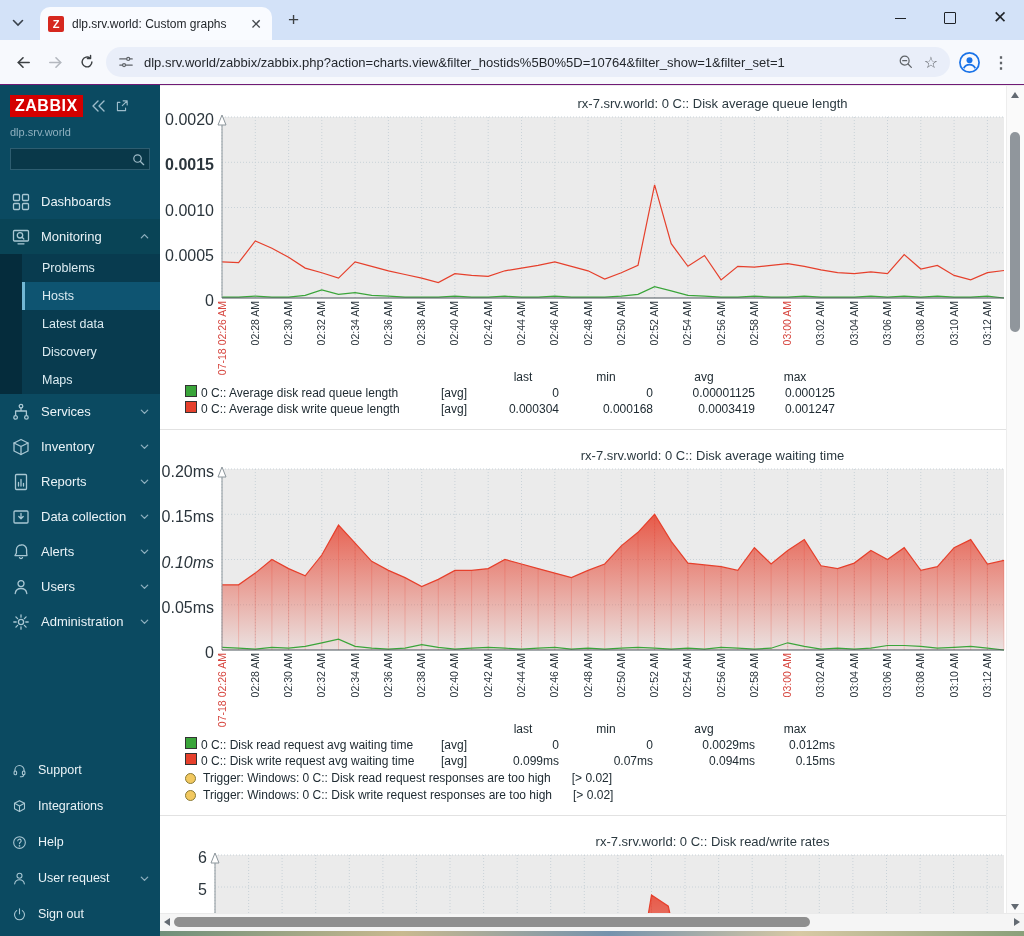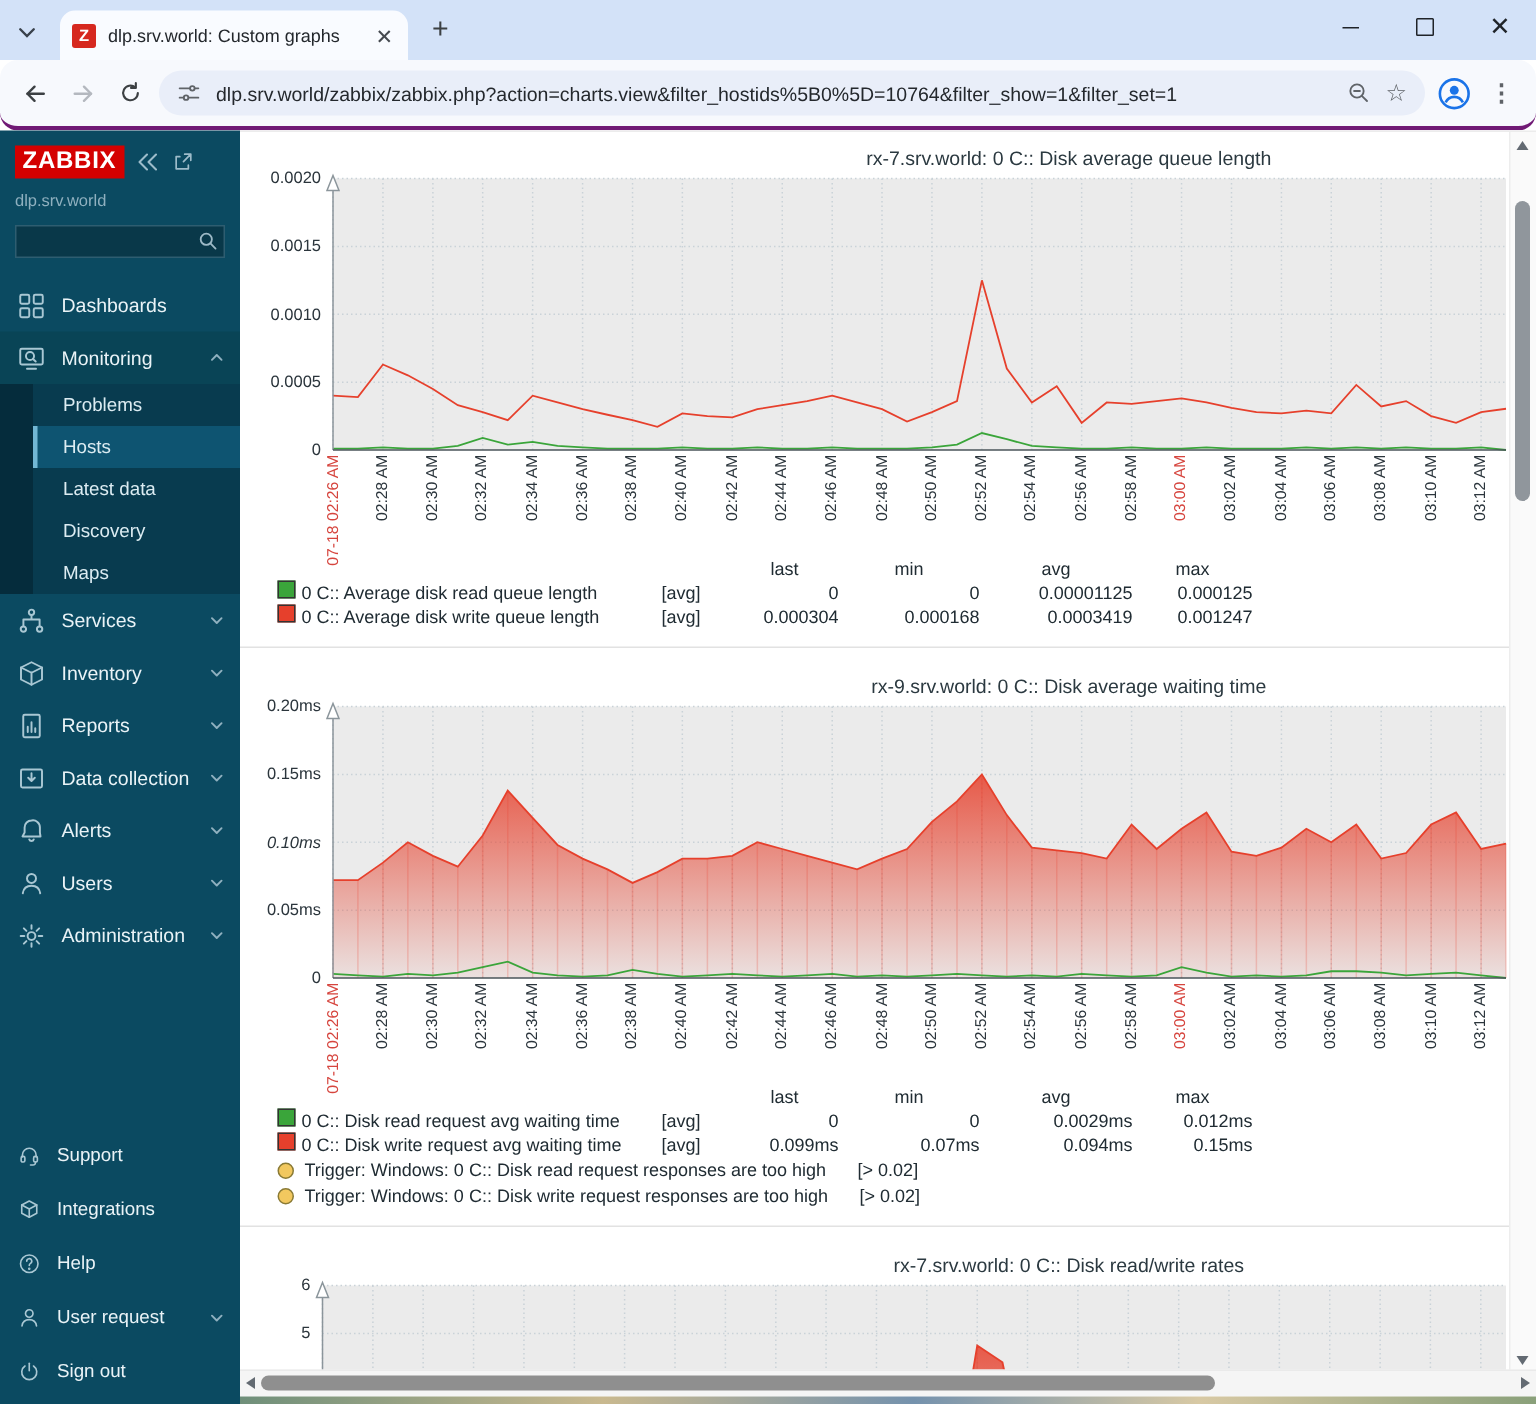--- a/index.html
+++ b/index.html
@@ -13,21 +13,21 @@
   .favicon{width:16px;height:16px;background:#d6281f;color:#fff;font-weight:bold;font-size:11px;display:flex;align-items:center;justify-content:center;border-radius:2px;flex:none;}
   .tab-title{font-size:12px;color:#23272c;white-space:nowrap;overflow:hidden;flex:1;}
   .tab-close{color:#45494f;font-size:14px;line-height:14px;padding:0 2px;cursor:default;}
   .newtab{position:absolute;left:288px;top:11px;font-size:19px;color:#3c4043;line-height:18px;}
   .wincontrols{position:absolute;right:16px;top:6px;display:flex;gap:34px;align-items:center;height:24px;}
   .wc{color:#1f2328;display:flex;align-items:center;justify-content:center;width:16px;height:16px;}
   .wc-min{width:11px;height:0;border-top:1.4px solid #1f2328;}
   .wc-max{width:10px;height:10px;border:1.4px solid #1f2328;border-radius:1px;}
   .wc-close{font-size:17px;line-height:16px;}
 
-  .toolbar{height:44px;background:#f7f9fd;display:flex;align-items:center;padding:0 10px;gap:6px;flex:none;border-bottom:3px solid #701a75;border-radius:12px;}
+  .toolbar{height:44px;background:#f7f9fd;display:flex;align-items:center;padding:0 10px;gap:6px;flex:none;border-bottom:1px solid #701a75;}
   .tbico{width:26px;height:26px;display:flex;align-items:center;justify-content:center;color:#3c4043;}
   .tbico.disabled{color:#b4b8bf;}
   .urlpill{flex:1;height:30px;background:#e9eef9;border-radius:15px;display:flex;align-items:center;padding:0 12px;gap:10px;min-width:0;}
   .url{font-size:13px;color:#24282d;white-space:nowrap;overflow:hidden;flex:1;}
   .pillico{color:#5f6368;display:flex;align-items:center;}
   .star{font-size:16px;color:#5f6368;}
   .kebab{font-size:16px;color:#5f6368;letter-spacing:0;font-weight:bold;}
 
   
   .app{flex:1;display:flex;min-height:0;}
@@ -57,21 +57,21 @@
 
   
   .content{flex:1;position:relative;background:#fff;min-width:0;border-top:1px solid #ececec;}
   .charts{position:absolute;top:0;left:0;right:17px;bottom:22px;overflow:hidden;}
   .chart-block{border-bottom:1px solid #e2e2e2;padding-bottom:8px;margin-bottom:8px;}
   .chart-block:last-of-type{border-bottom:none;}
   .chart-title{font-size:13px;color:#2b3940;text-align:center;padding:10px 0 6px 258px;white-space:nowrap;}
   .plot-row{position:relative;background:#ebebeb;}
   .plot-row svg{position:absolute;left:0;top:0;overflow:visible;}
   .gv,.gh{stroke:#c9d2d8;stroke-dasharray:1,2;}
-  .ylab{position:absolute;text-align:right;font-size:11px;color:#2b353c;}
+  .ylab{position:absolute;text-align:right;font-size:16px;color:#2b353c;}
   .xlabels{position:relative;height:70px;overflow:visible;}
   .xlab{position:absolute;display:inline-block;transform-origin:0 0;transform:rotate(-90deg) translateX(-100%);font-size:10.5px;color:#2b353c;white-space:nowrap;line-height:13px;}
   .xlab.red{color:#d6453e;}
   .legend{margin:2px 0 4px 25px;font-size:12px;color:#202c33;}
   .lrow{display:grid;grid-template-columns:16px 240px 46px 72px 94px 102px 80px;align-items:center;line-height:15px;}
   .lrow .num{text-align:right;}
   .lhead .num{text-align:center;color:#202c33;}
   .sw{width:10px;height:10px;border:1px solid #333;display:inline-block;}
   .llab,.lfunc{white-space:nowrap;}
   .trow{display:flex;align-items:center;gap:7px;line-height:16px;margin-top:1px;}
@@ -424,21 +424,21 @@
                 <line class="gh" x1="0" y1="45.3" x2="782" y2="45.3"></line>
                 <line class="gh" x1="0" y1="90.5" x2="782" y2="90.5"></line>
                 <line class="gh" x1="0" y1="135.8" x2="782" y2="135.8"></line>
                 <polyline points="0.0,180.1 16.6,180.1 33.3,179.2 49.9,180.1 66.6,180.1 83.2,178.3 99.8,172.9 116.5,177.4 133.1,175.6 149.7,178.3 166.4,179.2 183.0,180.1 199.7,180.1 216.3,180.1 232.9,179.2 249.6,180.1 266.2,180.1 282.9,179.2 299.5,180.1 316.1,180.1 332.8,179.2 349.4,180.1 366.0,180.1 382.7,180.1 399.3,179.2 416.0,177.4 432.6,169.7 449.2,173.8 465.9,178.3 482.5,179.2 499.1,180.1 515.8,180.1 532.4,179.2 549.1,180.1 565.7,180.1 582.3,179.2 599.0,180.1 615.6,180.1 632.3,180.1 648.9,179.2 665.5,180.1 682.2,179.2 698.8,180.1 715.4,179.2 732.1,180.1 748.7,180.1 765.4,179.2 782.0,181.0" fill="none" stroke="#3aa53a" stroke-width="1.2"></polyline>
                 <polyline points="0.0,144.8 16.6,145.7 33.3,124.0 49.9,131.2 66.6,140.3 83.2,151.1 99.8,155.7 116.5,161.1 133.1,144.8 149.7,149.3 166.4,153.8 183.0,157.5 199.7,161.1 216.3,165.6 232.9,156.6 249.6,158.4 266.2,159.3 282.9,153.8 299.5,151.1 316.1,148.4 332.8,144.8 349.4,149.3 366.0,153.8 382.7,162.0 399.3,155.7 416.0,148.4 432.6,67.9 449.2,126.7 465.9,149.3 482.5,138.5 499.1,162.9 515.8,149.3 532.4,150.2 549.1,148.4 565.7,146.6 582.3,149.3 599.0,152.9 615.6,155.7 632.3,156.6 648.9,154.8 665.5,156.6 682.2,137.6 698.8,152.0 715.4,148.4 732.1,158.4 748.7,162.9 765.4,155.7 782.0,153.5" fill="none" stroke="#e6402c" stroke-width="1.2"></polyline>
                 <line x1="0" y1="0" x2="0" y2="181" stroke="#8b959b"></line>
                 <line x1="0" y1="181" x2="782" y2="181" stroke="#4a545a"></line>
                 <polygon points="-4,8 4,8 0,-2" fill="#ffffff" stroke="#8b959b" stroke-width="1"></polygon>
               </svg>
               <span class="ylab" style="left: -62px; width: 54px; top: -6px;">0.0020</span>
-              <span class="ylab" style="left: -62px; width: 54px; top: 39.25px;">0.0015</span>
+              <span class="ylab" style="left: -62px; width: 54px; top: 39.25px; font-weight: bold;">0.0015</span>
               <span class="ylab" style="left: -62px; width: 54px; top: 84.5px;">0.0010</span>
               <span class="ylab" style="left: -62px; width: 54px; top: 129.75px;">0.0005</span>
               <span class="ylab" style="left: -62px; width: 54px; top: 175px;">0</span>
             </div>
           <div class="xlabels">
               <span class="xlab red" style="left: 55.5px; top: 3px;">07-18 02:26 AM</span>
               <span class="xlab" style="left: 88.7766px; top: 3px;">02:28 AM</span>
               <span class="xlab" style="left: 122.053px; top: 3px;">02:30 AM</span>
               <span class="xlab" style="left: 155.33px; top: 3px;">02:32 AM</span>
               <span class="xlab" style="left: 188.606px; top: 3px;">02:34 AM</span>
@@ -487,21 +487,21 @@
                 <span class="lfunc">[avg]</span>
                 <span class="num">0.000304</span>
                 <span class="num">0.000168</span>
                 <span class="num">0.0003419</span>
                 <span class="num">0.001247</span>
               </div>
             </div>
         </section>
 
         <section class="chart-block">
-          <div class="chart-title">rx-9.srv.world: 0 C:: Disk average waiting time</div>
+          <div class="chart-title">rx-7.srv.world: 0 C:: Disk average waiting time</div>
           <div class="plot-row" style="height: 181px; width: 782px; margin-left: 62px;">
               <svg width="782" height="181">
                 <defs>
                   <linearGradient id="gr10" x1="0" y1="0" x2="0" y2="1">
                     <stop offset="0" stop-color="#e6402c" stop-opacity="0.85"></stop>
                     <stop offset="1" stop-color="#e6402c" stop-opacity="0.06"></stop>
                   </linearGradient>
                 </defs>
                 <line class="gv" x1="0.0" y1="0" x2="0.0" y2="181"></line>
                 <line class="gv" x1="33.3" y1="0" x2="33.3" y2="181"></line>

